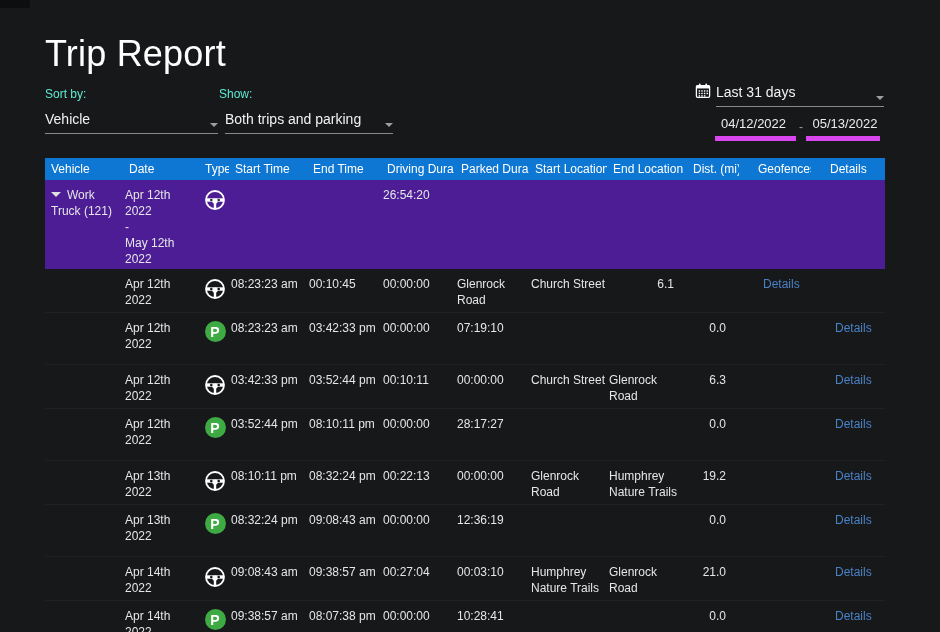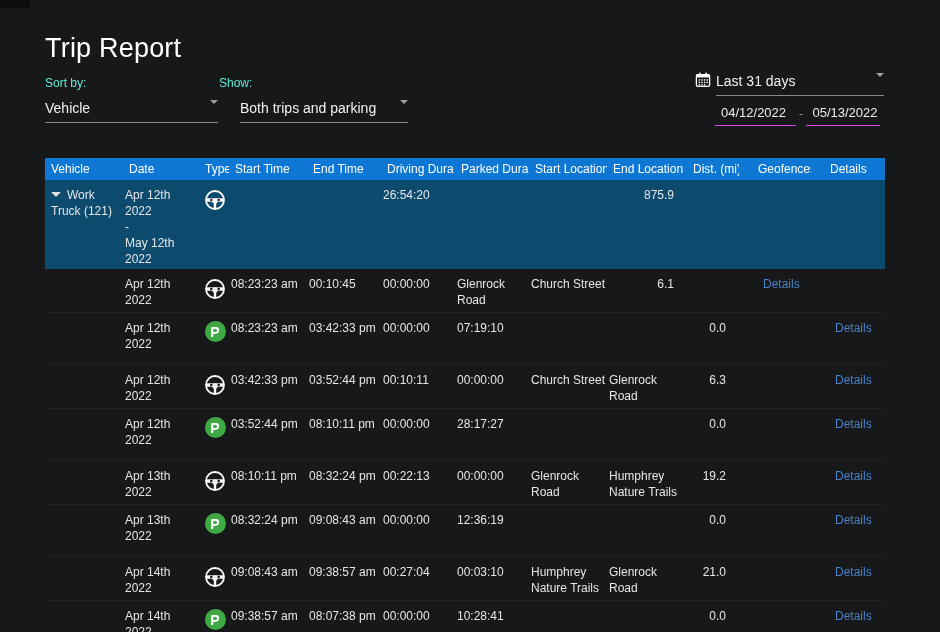--- a/index.html
+++ b/index.html
@@ -7,61 +7,61 @@
     width:940px;height:632px;overflow:hidden;
     background:#17181a;
     font-family:"Liberation Sans","DejaVu Sans",sans-serif;
     color:#e6e6e8;
     position:relative;
   }
   .corner-notch{position:absolute;left:0;top:0;width:30px;height:8px;background:#0d0e10;}
   .page{position:relative;width:940px;height:632px;padding:0 56px 0 45px;box-sizing:border-box;}
 
   
-  .page-title{margin:0;padding-top:33px;font-size:27px;font-weight:400;color:#ffffff;letter-spacing:.2px;}
+  .page-title{margin:0;padding-top:33px;font-size:36px;font-weight:400;color:#ffffff;letter-spacing:.2px;}
 
   
   .filters{position:relative;margin-top:12px;height:72px;}
   .filter-label{font-size:12px;color:#5eead4;margin-bottom:8px;}
   .dd-field{
-    display:flex;align-items:flex-start;justify-content:space-between;
+    display:flex;align-items:flex-end;justify-content:space-between;
     border-bottom:1px solid #8a8a8a;padding-bottom:6px;
     font-size:14px;color:#f2f2f3;cursor:pointer;
   }
   .filter-sort{position:absolute;left:0;top:4px;width:173px;}
   .filter-show{position:absolute;left:180px;top:4px;width:168px;}
   .caret{width:0;height:0;border-left:4px solid transparent;border-right:4px solid transparent;border-top:4px solid #9e9e9e;}
 
   .daterange{position:absolute;right:0;top:-3px;width:190px;}
   .preset-row{display:flex;align-items:flex-start;}
   .cal-icon{flex:0 0 auto;margin-right:4px;margin-top:-2px;}
   .preset-field{flex:1;}
   .dates-row{display:flex;align-items:center;margin-left:21px;margin-top:9px;}
   .date-input{
-    border-bottom:1px solid #d946ef;padding:0 0 5px 6px;
+    border-bottom:5px solid #d946ef;padding:0 0 5px 6px;
     font-size:13px;color:#ececee;cursor:text;
   }
   .date-input.start{width:75px;}
   .date-input.end{width:70px;padding-left:4px;text-align:center;}
   .date-dash{color:#9e9e9e;font-size:12px;margin:0 3px 4px 3px;}
 
   
   .report-table{position:absolute;left:45px;top:158px;width:840px;font-size:12px;}
   .trow{
     display:grid;
     grid-template-columns:78px 76px 30px 78px 74px 74px 74px 78px 80px 52px 72px 74px;
   }
   .thead{background:#0e77d4;color:#ffffff;height:22px;align-items:center;}
   .thead .c{padding-left:6px;white-space:nowrap;overflow:hidden;}
   .c{padding-left:2px;line-height:16px;}
   .c-dist{text-align:right;padding-right:13px;padding-left:0;}
   .c-geo,.c-det{padding-left:11px;margin-left:13px;}
   .thead .c-dist{padding-right:13px;}
 
-  .row-group{background:#0c4a6e;--row-bg:#333333;padding-top:7px;padding-bottom:2px;min-height:64px;}
+  .row-group{background:#4c1d95;--row-bg:#333333;padding-top:7px;padding-bottom:2px;min-height:64px;}
   .row{--row-bg:#17181a;padding-top:7px;}
   .row + .row, .row-group + .row{border-top:1px solid rgba(255,255,255,0.045);}
   .row-trip{padding-bottom:4px;}
   .row-parking{padding-bottom:12px;}
 
   .details-link{color:#4a82c6;text-decoration:none;cursor:pointer;}
   .group-caret{
     display:inline-block;width:0;height:0;margin-right:6px;
     border-left:5px solid transparent;border-right:5px solid transparent;
     border-top:5px solid #dedede;vertical-align:2px;cursor:pointer;
@@ -90,21 +90,21 @@
       <div class="filter-label">Sort by:</div>
     </div>
     <div class="dd-field filter-sort" style="top:24px;">
       <span>Vehicle</span>
       <span class="caret"></span>
     </div>
 
     <div style="position:absolute;left:174px;top:0;">
       <div class="filter-label">Show:</div>
     </div>
-    <div class="dd-field filter-show" style="top:24px;margin-left:15px;">
+    <div class="dd-field filter-show" style="top:24px;">
       <span>Both trips and parking</span>
       <span class="caret"></span>
     </div>
 
     <div class="daterange">
       <div class="preset-row">
         <span class="cal-icon">
           <svg viewBox="0 0 24 24" width="18" height="18" aria-hidden="true">
             <rect x="3.2" y="4.8" width="17.6" height="15.6" rx="1.6" fill="none" stroke="#ffffff" stroke-width="1.7"></rect>
             <rect x="3.2" y="4.8" width="17.6" height="3.8" fill="#ffffff"></rect>
@@ -172,21 +172,20 @@
           <circle cx="12" cy="13.1" r="2.7" fill="#ffffff"></circle>
           <circle cx="8.3" cy="12" r="1.3" style="fill:var(--row-bg,#17181a)"></circle>
           <circle cx="15.7" cy="12" r="1.3" style="fill:var(--row-bg,#17181a)"></circle>
         </svg>
       </div>
       <div class="c"></div>
       <div class="c"></div>
       <div class="c">26:54:20</div>
       <div class="c"></div>
       <div class="c"></div>
-      <div class="c c-dist">875.9</div>
       <div class="c c-geo"></div>
       <div class="c c-det"></div>
     </div>
 
     <div>
         <div class="trow row row-trip">
     <div class="c"></div>
     <div class="c">Apr 12th 2022</div>
     <div class="c type-cell">
       <svg class="steer-svg" viewBox="0 0 24 24" width="24" height="24">

